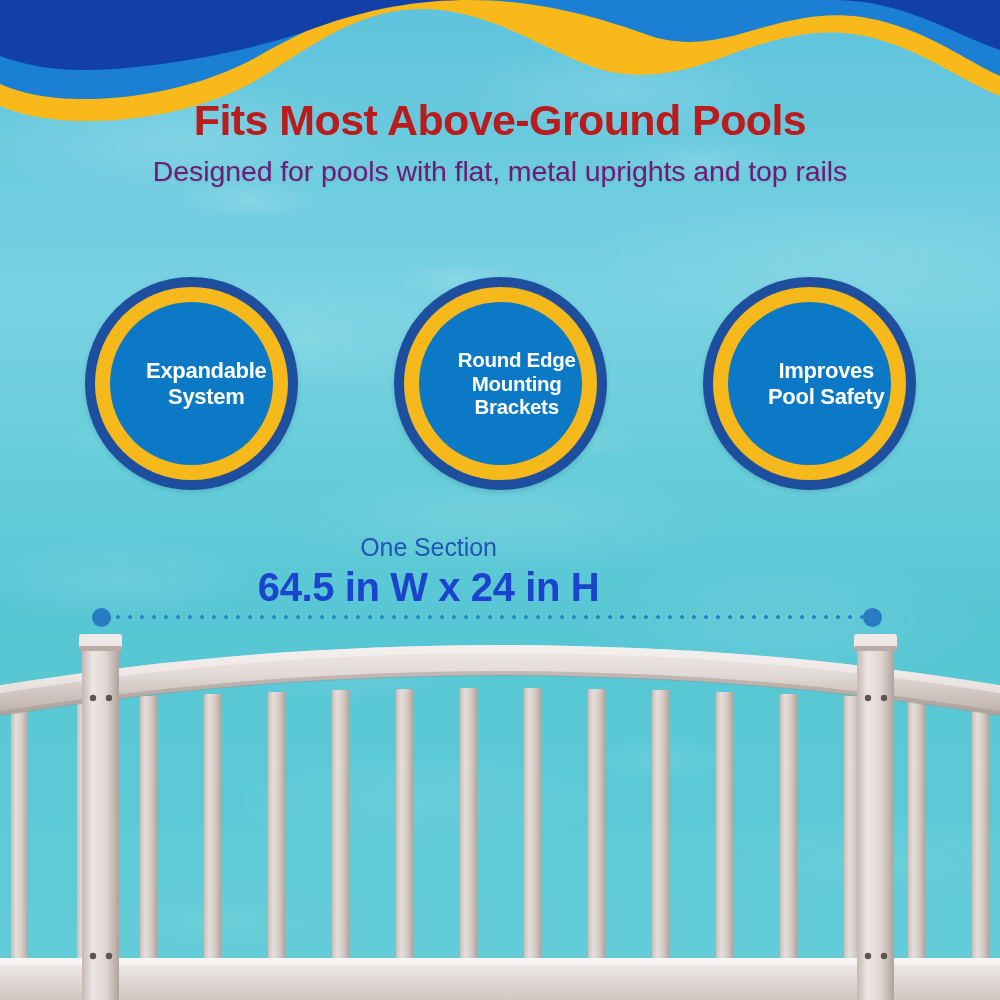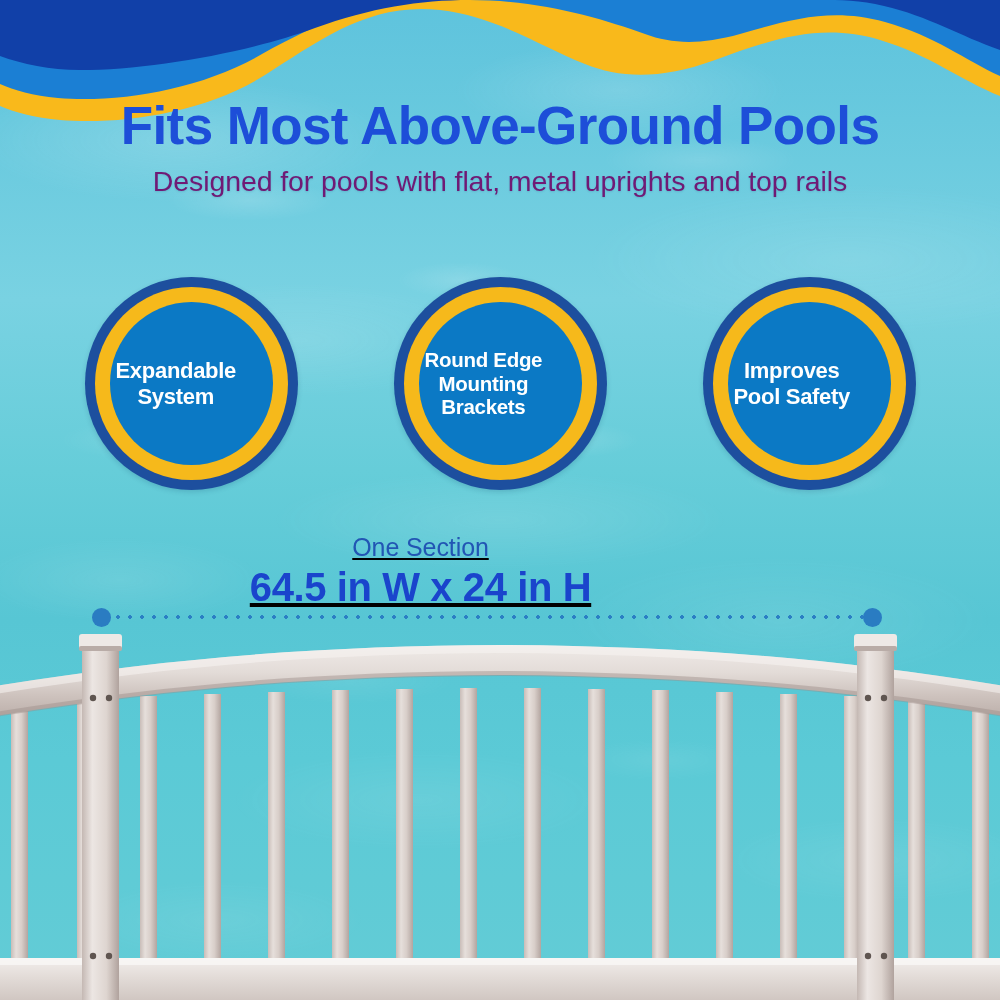--- a/index.html
+++ b/index.html
@@ -63,23 +63,23 @@
 
   
   .wave-svg { position:absolute; top:0; left:0; width:1000px; height:160px; }
 
   
   .headline-block {
     position:absolute; top:98px; left:0; width:1000px;
     text-align:center;
   }
   .headline {
-    font-size:53px;
+    font-size:43px;
     font-weight:bold;
-    color:#1d4ed8;
+    color:#b91c1c;
     letter-spacing:-0.6px;
     line-height:1.06;
     white-space:nowrap;
   }
   .subhead {
     margin-top:11px;
     font-size:28.5px;
     font-weight:400;
     color:#701a75;
     letter-spacing:-0.1px;
@@ -103,37 +103,37 @@
   .badge-mid {
     width:193px; height:193px;
     border-radius:50%;
     background:#f6b91b;                    
     display:flex; align-items:center; justify-content:center;
   }
   .badge-core {
     width:163px; height:163px;
     border-radius:50%;
     background:#0b79c5;                    
-    display:flex; align-items:center; justify-content:flex-start;
+    display:flex; align-items:center; justify-content:flex-end;
     padding:6px;
   }
   .badge-label {
     color:#ffffff;
     font-weight:bold;
     font-size:22px;
     line-height:1.18;
     text-align:center;
     letter-spacing:-0.3px;
     white-space:pre-line;
   }
   .badge-label.small { font-size:20.5px; line-height:1.17; }
 
   
   .dim-block {
-    position:absolute; top:533px; left:0; width:841px; text-align:center;text-decoration:underline;
+    position:absolute; top:533px; left:8px; width:841px; text-align:center;
   }
   .dim-sub {
     font-size:25px; font-weight:400; color:#2256b4; letter-spacing:-0.1px;
   }
   .dim-main {
     margin-top:3px;
     font-size:40px; font-weight:bold; color:#1a44cc; letter-spacing:-0.4px;
   }
 
   

